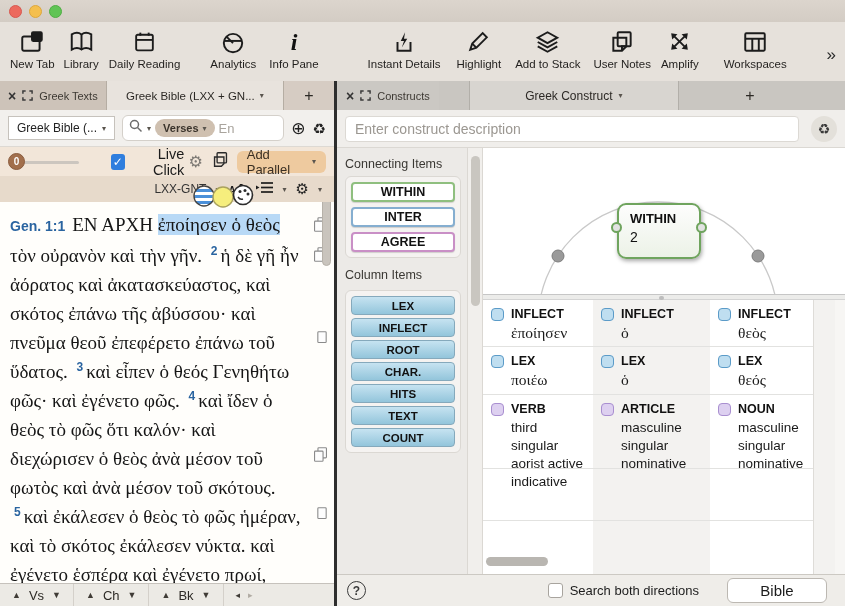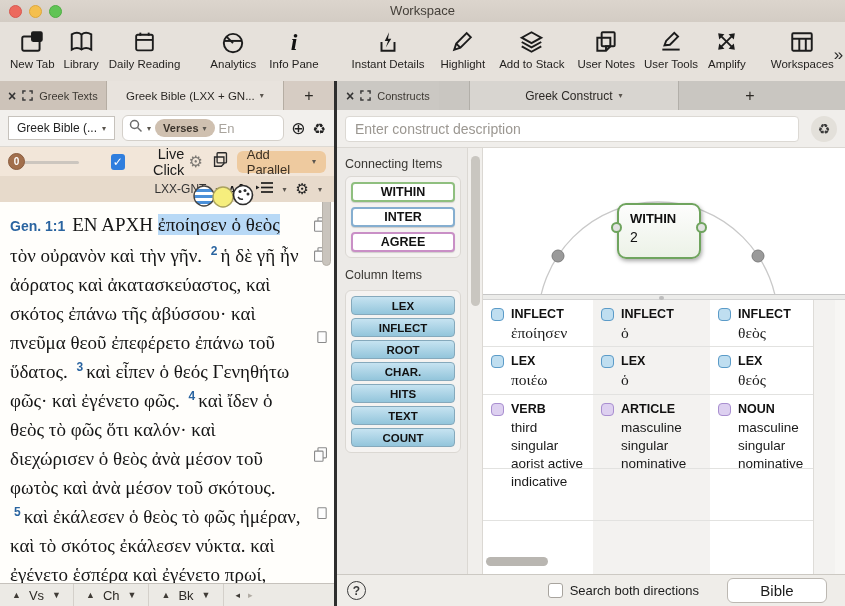--- a/index.html
+++ b/index.html
@@ -139,21 +139,20 @@
 <body>
 
 <div id="window">
 
   <div class="titlebar">
     <div class="lights">
       <div class="light red"></div>
       <div class="light yellow"></div>
       <div class="light green"></div>
     </div>
-    <div class="wintitle">Workspace</div>
   </div>
 
   <div class="toolbar">
     <div class="tool" style="margin-left:10px">
       <span class="ticon">
           <svg width="26" height="26" viewBox="0 0 24 24">
             <rect x="3" y="7" width="16" height="13" rx="1.5"></rect>
             <rect x="12" y="3" width="9" height="8" rx="1" fill="#1c1c1c"></rect>
           </svg>
         </span>
@@ -188,21 +187,21 @@
           </svg>
         </span>
       <span class="tlabel">Analytics</span>
     </div>
     <div class="tool" style="margin-left:13px">
       <span class="ticon">
           <span class="info-i">i</span>
         </span>
       <span class="tlabel">Info Pane</span>
     </div>
-    <div class="tool" style="margin-left:33px">
+    <div class="tool" style="margin-left:49px">
       <span class="ticon">
           <svg width="26" height="26" viewBox="0 0 24 24">
             <polyline points="6,12 6,20 18,20 18,12"></polyline>
             <path d="M13 3 L9 11 L12 11 L10 17 L15 9 L12 9 Z" fill="#1c1c1c" stroke="none"></path>
           </svg>
         </span>
       <span class="tlabel">Instant Details</span>
     </div>
     <div class="tool" style="margin-left:16px">
       <span class="ticon">
@@ -225,29 +224,20 @@
     </div>
     <div class="tool" style="margin-left:13px">
       <span class="ticon">
           <svg width="26" height="26" viewBox="0 0 24 24">
             <rect x="8" y="3" width="12" height="13" rx="1"></rect>
             <path d="M4 8 L4 20 L12 20 L16 16 L16 8 Z"></path>
             <polyline points="12,20 12,16 16,16"></polyline>
           </svg>
         </span>
       <span class="tlabel">User Notes</span>
-    </div>
-    <div class="tool" style="margin-left:9px">
-      <span class="ticon">
-          <svg width="26" height="26" viewBox="0 0 24 24">
-            <path d="M6 15 L7.5 11 L15 3.5 L18.5 7 L11 14.5 Z"></path>
-            <line x1="4" y1="19" x2="20" y2="19"></line>
-          </svg>
-        </span>
-      <span class="tlabel">User Tools</span>
     </div>
     <div class="tool" style="margin-left:10px">
       <span class="ticon">
           <svg width="25" height="25" viewBox="0 0 24 24" stroke-width="2.4">
             <line x1="7" y1="7" x2="17" y2="17"></line>
             <line x1="17" y1="7" x2="7" y2="17"></line>
             <polygon points="4,4 10,5 5,10" fill="#1c1c1c" stroke="none"></polygon>
             <polygon points="20,4 19,10 14,5" fill="#1c1c1c" stroke="none"></polygon>
             <polygon points="4,20 5,14 10,19" fill="#1c1c1c" stroke="none"></polygon>
             <polygon points="20,20 14,19 19,14" fill="#1c1c1c" stroke="none"></polygon>

